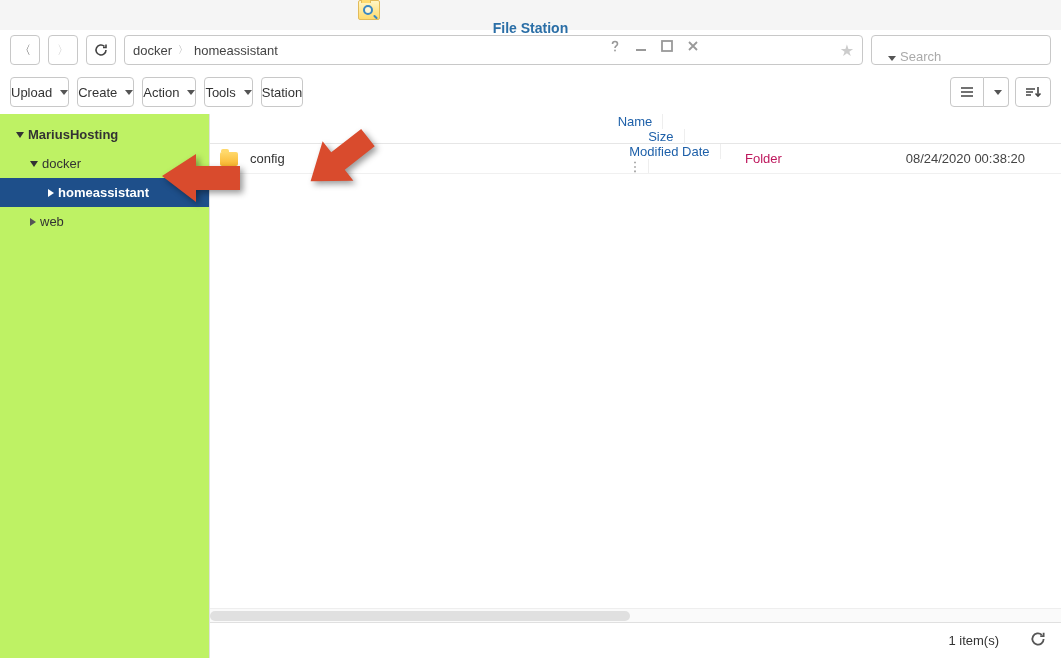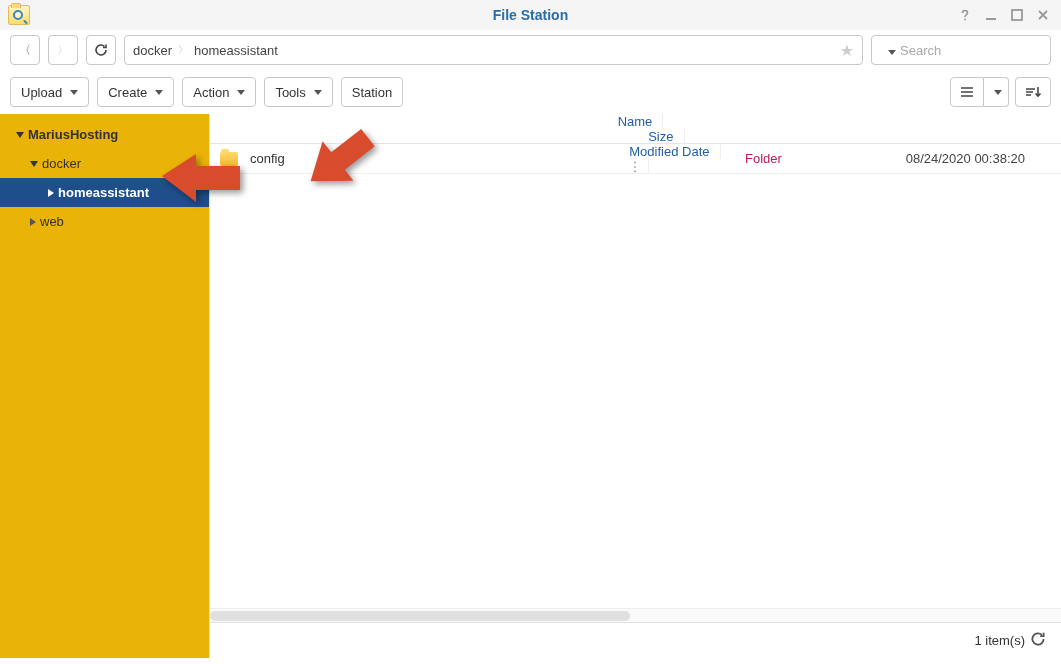--- a/index.html
+++ b/index.html
@@ -1,54 +1,54 @@
 <!DOCTYPE html>
 <html><head>
   <meta charset="utf-8">
   <style>
     * { box-sizing: border-box; margin: 0; padding: 0; }
     body { font-family: -apple-system, BlinkMacSystemFont, "Segoe UI", Arial, sans-serif; font-size: 13px; color: #333; background: #fff; width: 1061px; height: 664px; overflow: hidden; position: relative; }
 
     
-    .titlebar { height: 30px; background: #f5f5f5; display: flex; align-items: center; justify-content: space-between; padding: 0 8px; border-bottom: 0px solid #e0e0e0; }
+    .titlebar { height: 30px; background: #f5f5f5; display: flex; align-items: center; justify-content: space-between; padding: 0 8px; border-bottom: 0px solid #e0e0e0; flex-direction: column; }
     .titlebar-left { width: 33%; display: flex; align-items: center; }
     .titlebar-center { width: 34%; text-align: center; font-weight: 600; font-size: 14px; color: #2a6ea6; }
     .titlebar-right { width: 33%; display: flex; justify-content: flex-end; gap: 6px; }
     .app-icon { width: 22px; height: 20px; background: linear-gradient(#fff6c5,#ffdb6e); border: 1px solid #e2bb5a; border-radius: 2px; position: relative; }
     .app-icon::before { content:""; position:absolute; width:8px; height:4px; top:-3px; left:2px; background:#ffdb6e; border:1px solid #e2bb5a; border-bottom:none; border-radius:2px 2px 0 0;}
     .app-icon .mag { position:absolute; width:10px; height:10px; border:2px solid #3b88c3; border-radius:50%; left:4px; top:4px; background:rgba(255,255,255,0.6);}
     .app-icon .mag::after { content:""; position:absolute; width:5px; height:2px; background:#3b88c3; transform:rotate(45deg); left:8px; top:9px; border-radius:1px;}
     .win-btn { width:20px; height:20px; display:flex; align-items:center; justify-content:center; color:#888; font-size:15px; cursor:default; }
     .win-btn svg { width:16px; height:16px; }
 
     
     .navbar { height: 40px; background:#fff; display:flex; align-items:center; padding:4px 10px; gap:8px; }
-    .btn { height:30px; border:1px solid #c8c8c8; border-radius:4px; background:#fff; display:inline-flex; align-items:center; justify-content:center; font-size:13px; color:#333; padding:0 10px; gap:4px; }
+    .btn { height:30px; border:1px solid #c8c8c8; border-radius:4px; background:#fff; display:inline-flex; align-items:center; justify-content:center; font-size:13px; color:#333; padding:0 0; gap:4px; }
     .btn.square { width:30px; padding:0; }
     .breadcrumb-bar { flex:1; height:30px; border:1px solid #c8c8c8; border-radius:4px; display:flex; align-items:center; padding:0 8px; gap:6px; color:#444; position:relative; }
     .bc-sep { color:#999; font-size:10px; }
     .star { position:absolute; right:8px; color:#ccc; font-size:16px; }
-    .searchbox { width:180px; height:30px; border:1px solid #c8c8c8; border-radius:4px; display:flex; align-items:center; padding:0 8px; gap:6px; color:#999; }
+    .searchbox { width:180px; height:30px; border:1px solid #c8c8c8; border-radius:4px; display:flex; align-items:flex-end; padding:0 8px; gap:6px; color:#999; }
     .searchbox input { border:none; outline:none; font-size:13px; flex:1; color:#333; background:transparent; }
     .searchbox input::placeholder { color:#aaa; }
     .arrow { font-size:12px; color:#555; }
 
     
     .actionbar { height: 44px; background:#fff; display:flex; align-items:center; padding:4px 10px; gap:8px; border-bottom:0px solid #eee; }
     .actionbar .right { margin-left:auto; display:flex; gap:6px; }
     .caret-down { display:inline-block; width:0; height:0; border-left:4px solid transparent; border-right:4px solid transparent; border-top:5px solid #555; margin-left:4px; }
     .view-combo { display:flex; }
     .view-combo .btn { border-radius:0; }
     .view-combo .btn:first-child { border-radius:4px 0 0 4px; padding:0 8px; }
     .view-combo .btn:last-child { border-radius:0 4px 4px 0; padding:0 6px; border-left:none; }
     .sort-btn { padding:0 8px; }
 
     
     .main { display:flex; height: 544px; }
-    .sidebar { width: 210px; background:#eab308; border-right:1px solid #e0e0e0; padding-top:6px; }
+    .sidebar { width: 210px; background:#bef264; border-right:1px solid #e0e0e0; padding-top:6px; }
     .content { flex:1; display:flex; flex-direction:column; background:#fff; }
 
     .tree-item { height:29px; line-height:29px; padding-left:10px; display:flex; align-items:center; gap:4px; color:#333; cursor:default; }
     .tree-item.level1 { padding-left:16px; font-weight:bold; }
     .tree-item.level2 { padding-left:30px; }
     .tree-item.level3 { padding-left:48px; }
     .tree-item.selected { background:#1e4f8a; color:#fff; font-weight:bold; }
     .tree-toggle { display:inline-block; width:0; height:0; }
     .tree-toggle.expanded { border-left:4px solid transparent; border-right:4px solid transparent; border-top:6px solid currentColor; }
     .tree-toggle.collapsed { border-top:4px solid transparent; border-bottom:4px solid transparent; border-left:6px solid currentColor; }
@@ -73,21 +73,21 @@
     .folder-icon { width:18px; height:14px; background:linear-gradient(#ffd96b,#f9b52e); border-radius:2px; position:relative; }
     .folder-icon::before { content:""; position:absolute; width:8px; height:3px; top:-3px; left:1px; background:#ffd96b; border-radius:2px 2px 0 0; }
 
     .content-body { flex:1; overflow:auto; position:relative; }
     .content-body::-webkit-scrollbar { height:10px; }
     .content-body::-webkit-scrollbar-thumb { background:#ddd; border-radius:5px; }
     .hscroll-track { position:absolute; left:0; right:0; bottom:0; height:14px; border-top:1px solid #eee; background:#fafafa; }
     .hscroll-thumb { position:absolute; left:0; width:420px; top:2px; height:10px; background:#e0e0e0; border-radius:5px; }
 
     
-    .statusbar { height:36px; border-top:1px solid #e0e0e0; display:flex; align-items:center; justify-content:flex-end; padding:0 14px; gap:4px; color:#333; background:#fff; }
+    .statusbar { height:36px; border-top:1px solid #e0e0e0; display:flex; align-items:center; justify-content:flex-end; padding:0 14px; gap:30px; color:#333; background:#fff; }
     .statusbar .refresh { color:#555; font-size:15px; }
 
     
     .svg-ico { width:16px; height:16px; display:block; }
 
     
     .anno-arrow { position:absolute; pointer-events:none; filter: drop-shadow(3px 3px 3px rgba(0,0,0,0.4)); }
   </style>
 </head>
 <body>

